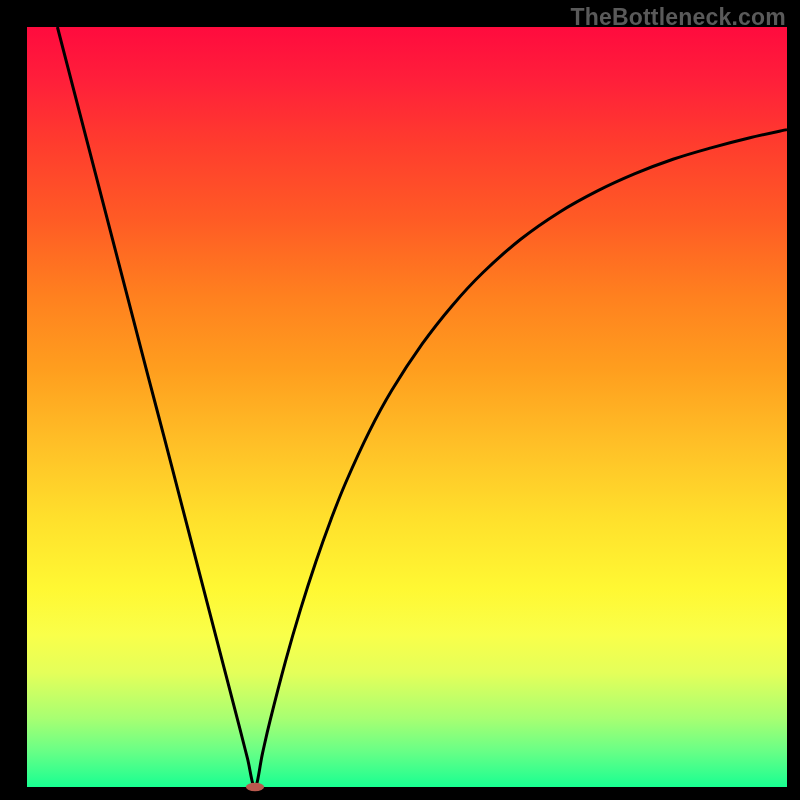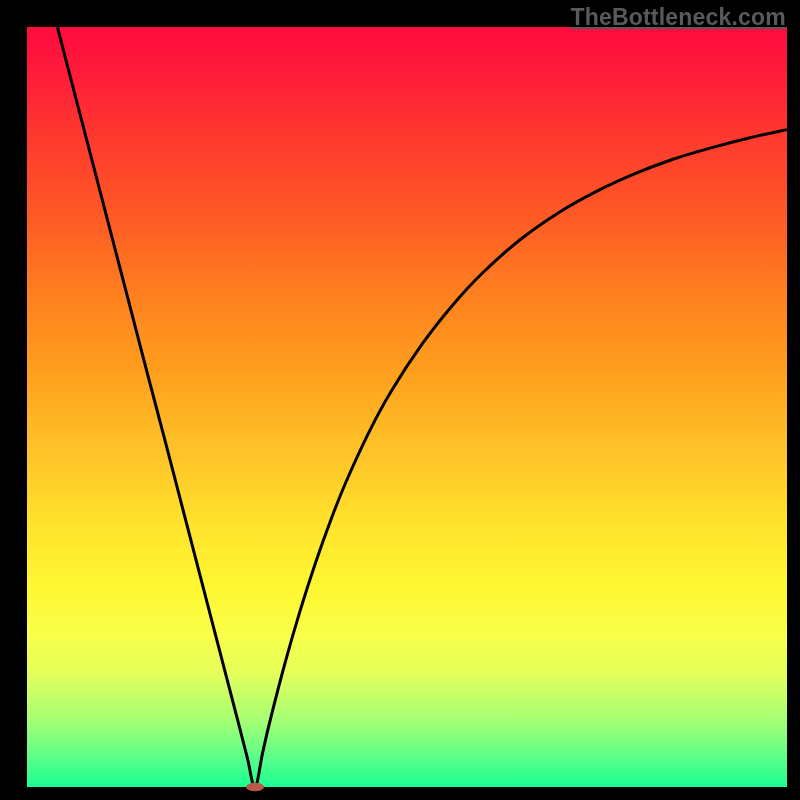--- a/index.html
+++ b/index.html
@@ -51,20 +51,20 @@
     left: 0;
     top: 0;
   }
 </style>
 </head>
 <body>
 <div class="stage">
 
   <div class="plot" id="plot" style="left: 27px; top: 27px; width: 760px; height: 760px;"></div>
 
-  <div class="watermark" style="font-size: 23px; text-decoration: underline;">TheBottleneck.com</div>
+  <div class="watermark" style="font-size: 23px;">TheBottleneck.com</div>
 
   <svg id="curve-layer" width="800" height="800">
     <path id="curve" fill="none" stroke="#000" stroke-width="3" stroke-linejoin="round" d="M 57.400000000000006 27 C 60.136 37.53360000000002, 67.128 64.45280000000011, 72.6 85.5200000000001 C 78.07199999999999 106.58720000000008, 82.32800000000002 122.97279999999999, 87.80000000000001 144.03999999999996 C 93.272 165.10719999999992, 97.528 181.49279999999996, 103 202.55999999999995 C 108.472 223.62719999999993, 112.72800000000001 240.0127999999999, 118.2 261.0799999999999 C 123.672 282.14719999999994, 127.928 298.5328, 133.4 319.6 C 138.872 340.66720000000004, 143.12800000000001 357.18960000000004, 148.60000000000002 378.12000000000006 C 154.07200000000003 399.0504000000001, 158.32799999999997 414.94960000000003, 163.79999999999998 435.88 C 169.272 456.81039999999996, 173.528 473.33279999999996, 179 494.4 C 184.472 515.4672, 188.72799999999998 531.8528000000001, 194.2 552.9200000000001 C 199.672 573.9872, 203.928 590.3728000000001, 209.4 611.44 C 214.872 632.5072, 219.128 648.8928000000001, 224.6 669.96 C 230.072 691.0272, 235.69600000000003 712.6112, 239.8 728.48 C 243.904 744.3488, 244.664 747.5864, 247.39999999999998 758.12 C 250.13599999999997 768.6536, 252.26399999999998 787.9576, 255 787 C 257.736 786.0424, 259.86400000000003 764.8384, 262.6 752.8 C 265.336 740.7615999999999, 266.09600000000006 736.536, 270.20000000000005 720.12 C 274.30400000000003 703.7040000000001, 279.92800000000005 681.5728, 285.40000000000003 661.6 C 290.872 641.6272, 295.128 627.0808000000001, 300.59999999999997 609.1600000000001 C 306.07199999999995 591.2392000000001, 310.32800000000003 578.1823999999999, 315.8 562.04 C 321.272 545.8976, 325.528 533.9808, 331 519.48 C 336.472 504.9792, 339.36 497.212, 346.2 481.47999999999996 C 353.03999999999996 465.74799999999993, 360.792 448.496, 369 432.08 C 377.208 415.664, 382.224 406.14879999999994, 391.8 390.28 C 401.37600000000003 374.4112, 411.256 359.2416, 422.2 343.92 C 433.144 328.5984, 441.656 318.01919999999996, 452.6 305.15999999999997 C 463.54400000000004 292.3008, 470.688 284.3816, 483 272.48 C 495.312 260.57840000000004, 507.32 249.84719999999996, 521 239.03999999999996 C 534.68 228.23279999999997, 545.32 221.05840000000006, 559 212.44000000000005 C 572.68 203.82160000000005, 583.32 198.1368, 597 191.15999999999997 C 610.68 184.18319999999994, 621.32 179.42559999999995, 635 173.67999999999995 C 648.68 167.93439999999995, 659.32 163.8912, 673 159.24 C 686.68 154.58880000000002, 697.32 151.67040000000006, 711 147.84000000000003 C 724.68 144.0096, 735.32 141.24319999999992, 749 137.95999999999992 C 762.68 134.67679999999993, 780.16 131.1048, 787 129.60000000000002"></path>
     <ellipse id="vertex-marker" fill="#b9594e" cx="255" cy="787" rx="9.120000000000001" ry="4.180000000000001"></ellipse>
   </svg>
 
 </div>
 
 </body></html>

